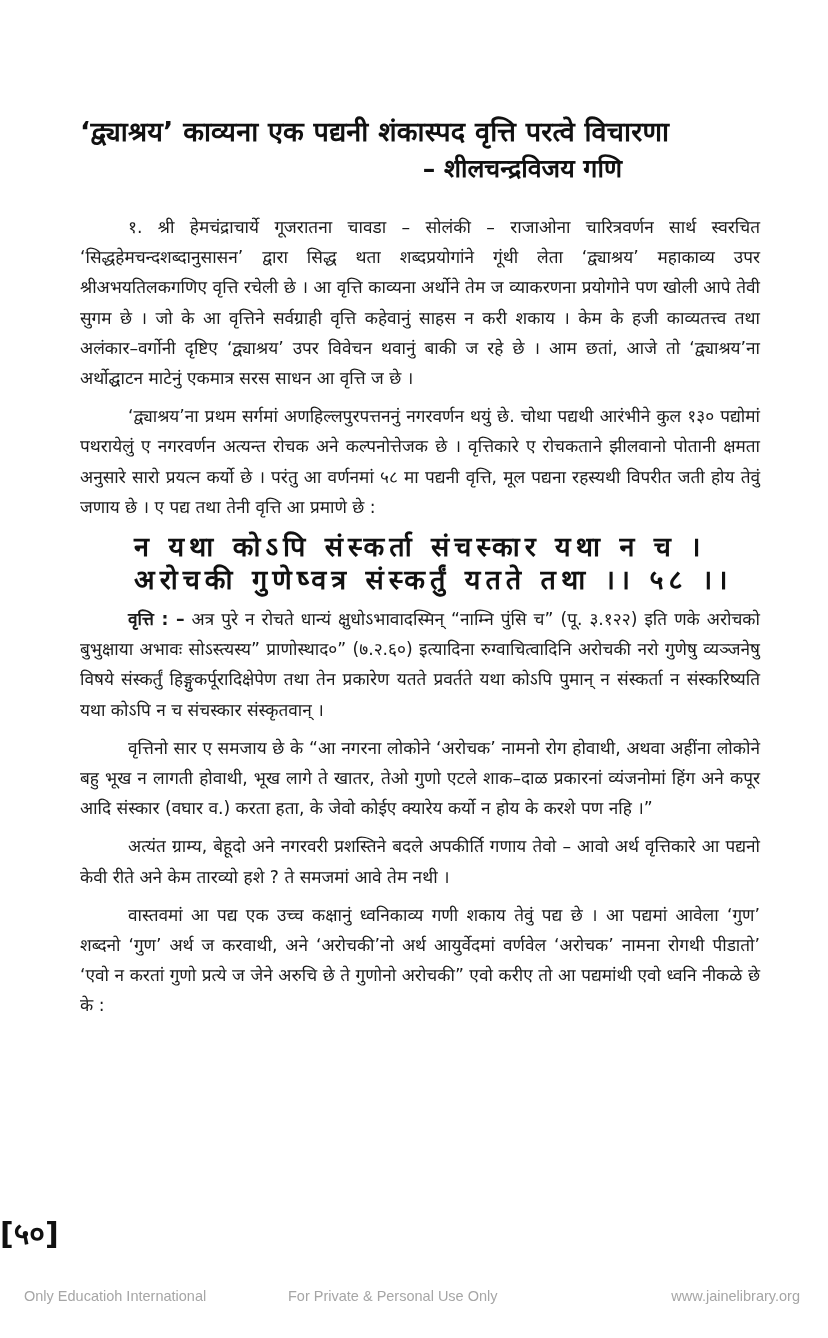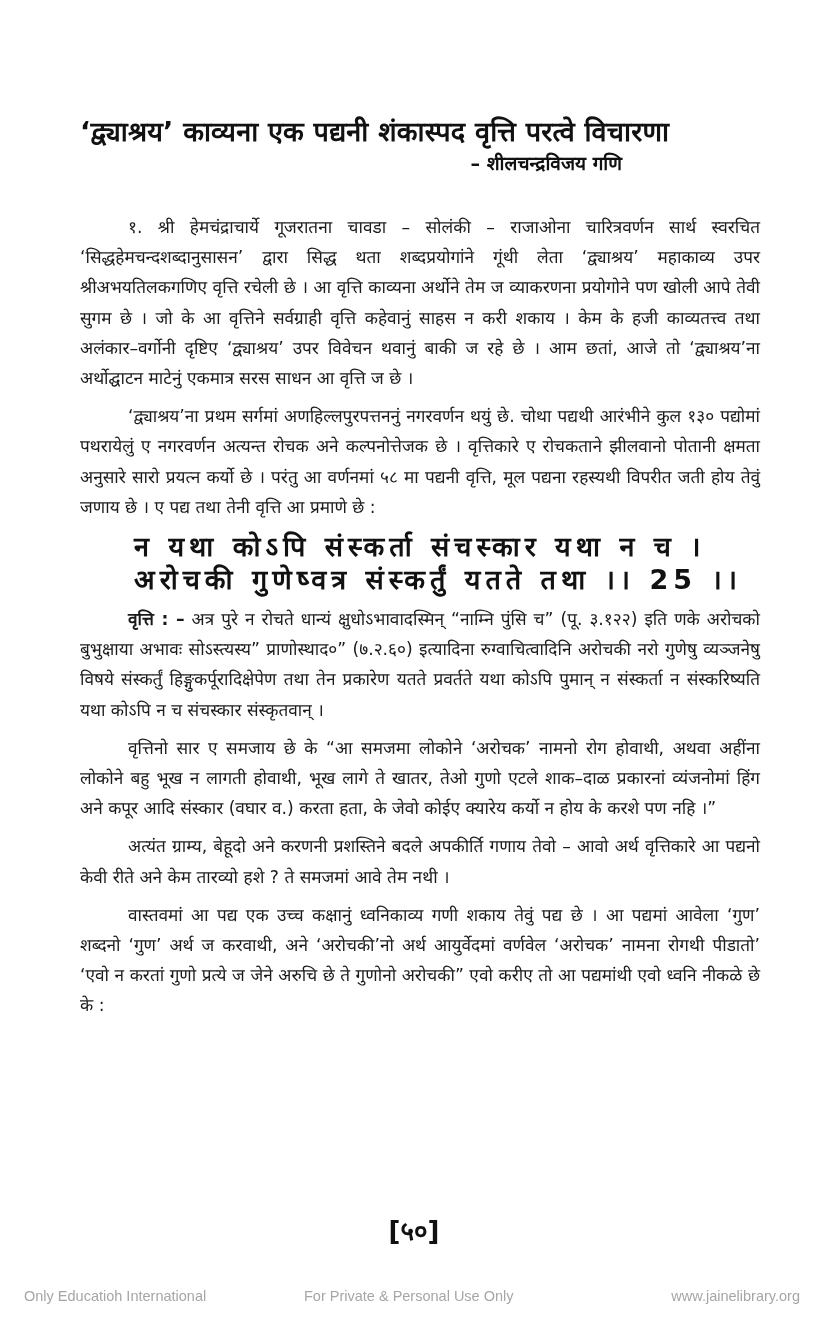--- a/index.html
+++ b/index.html
@@ -30,21 +30,21 @@
       font-size: 27px;
       font-weight: bold;
       letter-spacing: 0.2px;
       white-space: nowrap;
       color: #111;
     }
     .author {
       position: absolute;
       right: 58px;
       top: 150px;
-      font-size: 19px;
+      font-size: 25px;
       font-weight: bold;
       white-space: nowrap;
       color: #111;
     }
     .body-text {
       position: absolute;
       left: 72px;
       top: 204px;
       width: 696px;
       font-size: 17.2px;
@@ -67,65 +67,65 @@
       color: #111;
     }
     .vrutti-label {
       font-weight: bold;
     }
     .page-number {
       position: absolute;
       left: 0;
       width: 828px;
       top: 1212px;
-      text-align: center;
-      font-size: 26px;
+      text-align: left;
+      font-size: 30px;
       font-weight: bold;
       color: #111;
     }
     .footer {
       position: absolute;
       left: 0;
       top: 1288px;
       width: 828px;
       height: 24px;
       font-family: "Liberation Sans", sans-serif;
       font-size: 14.5px;
       color: #a6a6a6;
     }
     .footer span {
       position: absolute;
       top: 0;
       white-space: nowrap;
     }
     .footer .f-left { left: 24px; }
-    .footer .f-mid { left: 304px; }
+    .footer .f-mid { left: 288px; }
     .footer .f-right { right: 28px; }
   </style>
 </head>
 <body>
 
 <div class="page">
 
   <div class="title">‘द्व्याश्रय’ काव्यना एक पद्यनी शंकास्पद वृत्ति परत्वे विचारणा</div>
   <div class="author">– शीलचन्द्रविजय गणि</div>
 
   <div class="body-text">
     <p class="para">१. श्री हेमचंद्राचार्ये गूजरातना चावडा – सोलंकी – राजाओना चारित्रवर्णन सार्थ स्वरचित ‘सिद्धहेमचन्दशब्दानुसासन’ द्वारा सिद्ध थता शब्दप्रयोगांने गूंथी लेता ‘द्व्याश्रय’ महाकाव्य उपर श्रीअभयतिलकगणिए वृत्ति रचेली छे । आ वृत्ति काव्यना अर्थोने तेम ज व्याकरणना प्रयोगोने पण खोली आपे तेवी सुगम छे । जो के आ वृत्तिने सर्वग्राही वृत्ति कहेवानुं साहस न करी शकाय । केम के हजी काव्यतत्त्व तथा अलंकार–वर्गोनी दृष्टिए ‘द्व्याश्रय’ उपर विवेचन थवानुं बाकी ज रहे छे । आम छतां, आजे तो ‘द्व्याश्रय’ना अर्थोद्घाटन माटेनुं एकमात्र सरस साधन आ वृत्ति ज छे ।</p>
     <p class="para">‘द्व्याश्रय’ना प्रथम सर्गमां अणहिल्लपुरपत्तननुं नगरवर्णन थयुं छे. चोथा पद्यथी आरंभीने कुल १३० पद्योमां पथरायेलुं ए नगरवर्णन अत्यन्त रोचक अने कल्पनोत्तेजक छे । वृत्तिकारे ए रोचकताने झीलवानो पोतानी क्षमता अनुसारे सारो प्रयत्न कर्यो छे । परंतु आ वर्णनमां ५८ मा पद्यनी वृत्ति, मूल पद्यना रहस्यथी विपरीत जती होय तेवुं जणाय छे । ए पद्य तथा तेनी वृत्ति आ प्रमाणे छे :</p>
 
     <div class="verse">
       <div>न यथा कोऽपि संस्कर्ता संचस्कार यथा न च ।</div>
-      <div>अरोचकी गुणेष्वत्र संस्कर्तुं यतते तथा ।। 25 ।।</div>
+      <div>अरोचकी गुणेष्वत्र संस्कर्तुं यतते तथा ।। ५८ ।।</div>
     </div>
 
     <p class="para"><span class="vrutti-label">वृत्ति : –</span> <span>अत्र पुरे न रोचते धान्यं क्षुधोऽभावादस्मिन् “नाम्नि पुंसि च” (पू. ३.१२२) इति णके अरोचको बुभुक्षाया अभावः सोऽस्त्यस्य” प्राणोस्थाद०” (७.२.६०) इत्यादिना रुग्वाचित्वादिनि अरोचकी नरो गुणेषु व्यञ्जनेषु विषये संस्कर्तुं हिङ्गुकर्पूरादिक्षेपेण तथा तेन प्रकारेण यतते प्रवर्तते यथा कोऽपि पुमान् न संस्कर्ता न संस्करिष्यति यथा कोऽपि न च संचस्कार संस्कृतवान् ।</span></p>
 
-    <p class="para">वृत्तिनो सार ए समजाय छे के “आ समजमा लोकोने ‘अरोचक’ नामनो रोग होवाथी, अथवा अहींना लोकोने बहु भूख न लागती होवाथी, भूख लागे ते खातर, तेओ गुणो एटले शाक–दाळ प्रकारनां व्यंजनोमां हिंग अने कपूर आदि संस्कार (वघार व.) करता हता, के जेवो कोईए क्यारेय कर्यो न होय के करशे पण नहि ।”</p>
-    <p class="para">अत्यंत ग्राम्य, बेहूदो अने करणनी प्रशस्तिने बदले अपकीर्ति गणाय तेवो – आवो अर्थ वृत्तिकारे आ पद्यनो केवी रीते अने केम तारव्यो हशे ? ते समजमां आवे तेम नथी ।</p>
+    <p class="para">वृत्तिनो सार ए समजाय छे के “आ नगरना लोकोने ‘अरोचक’ नामनो रोग होवाथी, अथवा अहींना लोकोने बहु भूख न लागती होवाथी, भूख लागे ते खातर, तेओ गुणो एटले शाक–दाळ प्रकारनां व्यंजनोमां हिंग अने कपूर आदि संस्कार (वघार व.) करता हता, के जेवो कोईए क्यारेय कर्यो न होय के करशे पण नहि ।”</p>
+    <p class="para">अत्यंत ग्राम्य, बेहूदो अने नगरवरी प्रशस्तिने बदले अपकीर्ति गणाय तेवो – आवो अर्थ वृत्तिकारे आ पद्यनो केवी रीते अने केम तारव्यो हशे ? ते समजमां आवे तेम नथी ।</p>
     <p class="para">वास्तवमां आ पद्य एक उच्च कक्षानुं ध्वनिकाव्य गणी शकाय तेवुं पद्य छे । आ पद्यमां आवेला ‘गुण’ शब्दनो ‘गुण’ अर्थ ज करवाथी, अने ‘अरोचकी’नो अर्थ आयुर्वेदमां वर्णवेल ‘अरोचक’ नामना रोगथी पीडातो’ ‘एवो न करतां गुणो प्रत्ये ज जेने अरुचि छे ते गुणोनो अरोचकी” एवो करीए तो आ पद्यमांथी एवो ध्वनि नीकळे छे के :</p>
   </div>
 
   <div class="page-number">[५०]</div>
 
   <div class="footer">
     <span class="f-left">Only Educatioh International</span>
     <span class="f-mid">For Private &amp; Personal Use Only</span>
     <span class="f-right">www.jainelibrary.org</span>
   </div>

